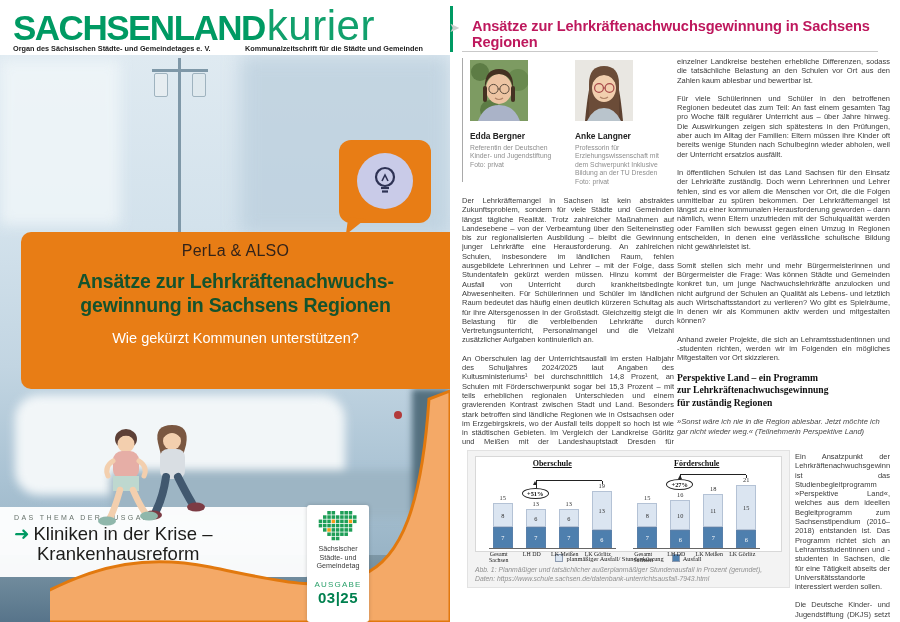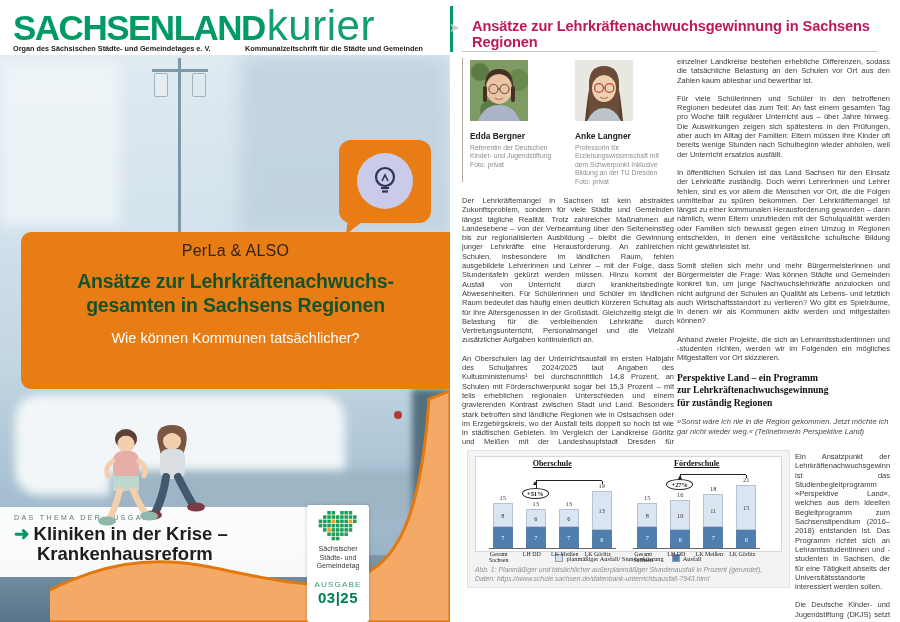--- a/index.html
+++ b/index.html
@@ -44,21 +44,21 @@
   .cover-title-box { position:absolute; left:21px; top:232px; width:429px; height:157px; background:#e87d15;
     border-radius:10px 0 0 10px; z-index:26; text-align:center; padding-top:10px; }
   .cover-kicker { font-size:16px; color:#33231a; letter-spacing:0.3px; }
   .cover-heading { margin-top:9px; font-size:19.5px; line-height:24px; font-weight:800; color:#14532d; letter-spacing:-0.2px; }
   .cover-sub { margin-top:13px; font-size:14.5px; color:#fff; }
 
   
   .theme-band { position:absolute; left:0; top:507px; width:312px; height:70px; background:rgba(255,255,255,0.95);
     border-radius:0 6px 6px 0; z-index:27; padding:7px 0 0 14px; }
   .theme-label { font-size:7px; letter-spacing:2.4px; color:#66716a; }
-  .theme-title { margin-top:3px; font-size:18.5px; line-height:20px; font-weight:700; color:#1d1d1b; }
+  .theme-title { margin-top:3px; font-size:18.5px; line-height:20px; font-weight:400; color:#1d1d1b; }
   .theme-arrow { color:#009a63; margin-right:4px; }
   .theme-title-l2 { padding-left:23px; }
 
   
   .ribbon-illustration { position:absolute; left:50px; top:383px; width:400px; height:239px; z-index:28; }
 
   
   .publisher-box { position:absolute; left:307px; top:505px; width:62px; height:117px; background:#fff; z-index:29;
     border-radius:3px; box-shadow:0 0 4px rgba(0,0,0,0.18); text-align:center; padding-top:6px; }
   .ssg-logo { display:block; margin:0 auto; }
@@ -159,23 +159,23 @@
           <path d="M14,17 L17,11 L20,17" fill="none" stroke="#2e3254" stroke-width="1.6"></path>
         </svg>
       </div>
       <div class="bubble-tail"></div>
     </div>
 
     <div class="cover-title-box">
       <div class="cover-kicker">PerLa &amp; ALSO</div>
       <div class="cover-heading">
         <span>Ansätze zur Lehrkräftenachwuchs-</span><br>
-        <span>gesamten in Sachsens Regionen</span>
-      </div>
-      <div class="cover-sub">Wie können Kommunen tatsächlicher?</div>
+        <span>gewinnung in Sachsens Regionen</span>
+      </div>
+      <div class="cover-sub">Wie gekürzt Kommunen unterstützen?</div>
     </div>
 
     <div class="theme-band">
       <div class="theme-label">DAS THEMA DER AUSGABE</div>
       <div class="theme-title">
         <span class="theme-arrow">➜</span><span>Kliniken in der Krise –</span>
         <div class="theme-title-l2">Krankenhausreform</div>
       </div>
     </div>
 
@@ -323,21 +323,21 @@
       <p>einzelner Landkreise bestehen erhebliche Differenzen, sodass die tatsächliche Belastung an den Schulen vor Ort aus den Zahlen kaum ablesbar und bewertbar ist.</p>
       <p>Für viele Schülerinnen und Schüler in den betroffenen Regionen bedeutet das zum Teil: An fast einem gesamten Tag pro Woche fällt regulärer Unterricht aus – über Jahre hinweg. Die Auswirkungen zeigen sich spätestens in den Prüfungen, aber auch im Alltag der Familien: Eltern müssen ihre Kinder oft bereits wenige Stunden nach Schulbeginn wieder abholen, weil der Unterricht ersatzlos ausfällt.</p>
       <p>In öffentlichen Schulen ist das Land Sachsen für den Einsatz der Lehrkräfte zuständig. Doch wenn Lehrerinnen und Lehrer fehlen, sind es vor allem die Menschen vor Ort, die die Folgen unmittelbar zu spüren bekommen. Der Lehrkräftemangel ist längst zu einer kommunalen Herausforderung geworden – dann nämlich, wenn Eltern unzufrieden mit der Schulqualität werden oder Familien sich bewusst gegen einen Umzug in Regionen entscheiden, in denen eine verlässliche schulische Bildung nicht gewährleistet ist.</p>
       <p>Somit stellen sich mehr und mehr Bürgermeisterinnen und Bürgermeister die Frage: Was können Städte und Gemeinden konkret tun, um junge Nachwuchslehrkräfte anzulocken und nicht aufgrund der Schulen an Qualität als Lebens- und letztlich auch Wirtschaftsstandort zu verlieren? Wo gibt es Spielräume, in denen wir als Kommunen aktiv werden und mitgestalten können?</p>
       <p>Anhand zweier Projekte, die sich an Lehramtsstudentinnen und -studenten richten, werden wir im Folgenden ein mögliches Mitgestalten vor Ort skizzieren.</p>
       <h2 class="section-heading">
         <div>Perspektive Land – ein Programm</div>
         <div>zur Lehrkräftenachwuchsgewinnung</div>
         <div>für zuständig Regionen</div>
       </h2>
-      <div class="pull-quote">»Sonst wäre ich nie in die Region gekommen. Jetzt möchte ich gar nicht wieder weg.« (Teilnehmerin Perspektive Land)</div>
+      <div class="pull-quote">»Sonst wäre ich nie in die Region ablesbar. Jetzt möchte ich gar nicht wieder weg.« (Teilnehmerin Perspektive Land)</div>
     </div>
 
     <div class="col col3">
       <p>Ein Ansatzpunkt der Lehrkräftenachwuchsgewinnung ist das Studienbegleitprogramm »Perspektive Land«, welches aus dem ideellen Begleitprogramm zum Sachsenstipendium (2016–2018) entstanden ist. Das Programm richtet sich an Lehramtsstudentinnen und -studenten in Sachsen, die für eine Tätigkeit abseits der Universitätsstandorte interessiert werden sollen.</p>
       <p>Die Deutsche Kinder- und Jugendstiftung (DKJS) setzt das Programm im Auftrag des Sächsischen Staatsministeriums für</p>
     </div>
 
     <figure class="figure-box">
       <div class="chart-panel">
         <div class="chart-group">

